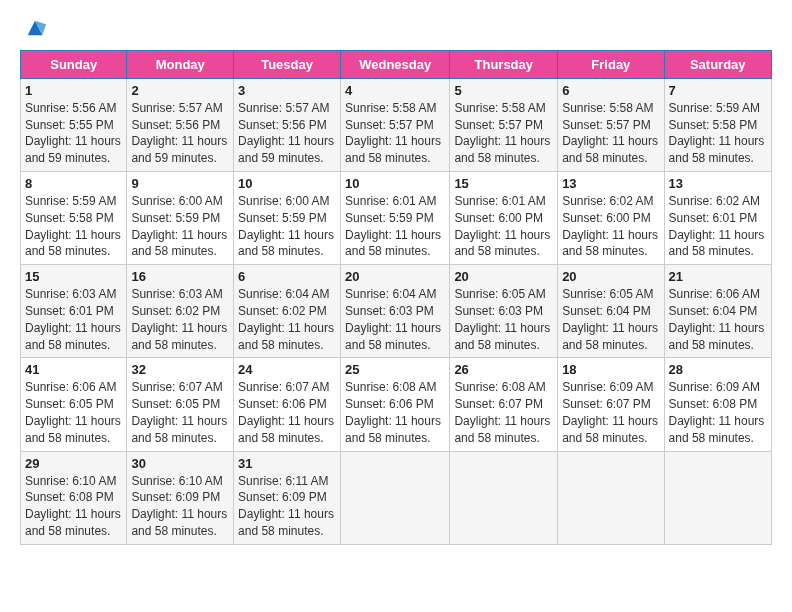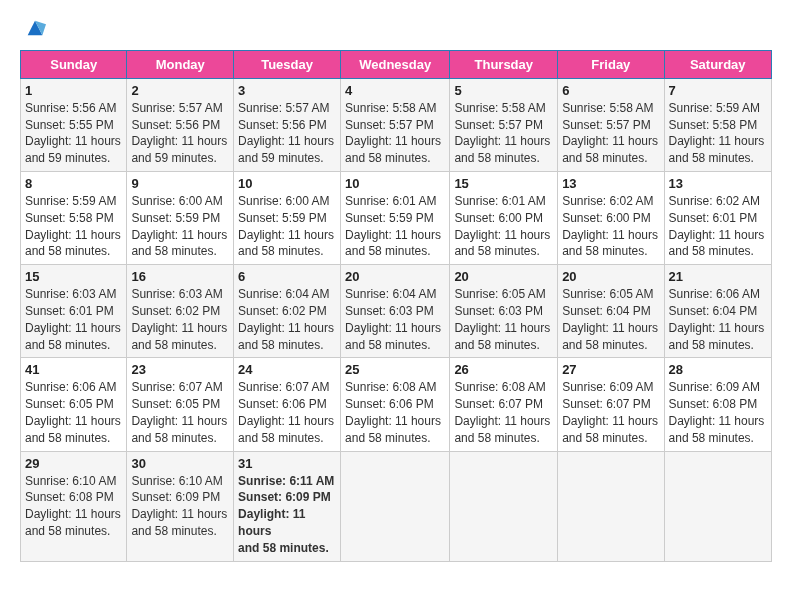--- a/index.html
+++ b/index.html
@@ -270,21 +270,21 @@
       </tr>
       <tr>
         <td>
           <span class="day-num">41</span>
           <div class="day-info" style="white-space: pre-line;">Sunrise: 6:06 AM
 Sunset: 6:05 PM
 Daylight: 11 hours
 and 58 minutes.</div>
         </td>
         <td>
-          <span class="day-num">23</span>
+          <span class="day-num">32</span>
           <div class="day-info" style="white-space: pre-line;">Sunrise: 6:07 AM
 Sunset: 6:05 PM
 Daylight: 11 hours
 and 58 minutes.</div>
         </td>
         <td>
           <span class="day-num">24</span>
           <div class="day-info" style="white-space: pre-line;">Sunrise: 6:07 AM
 Sunset: 6:06 PM
 Daylight: 11 hours
@@ -298,21 +298,21 @@
 and 58 minutes.</div>
         </td>
         <td>
           <span class="day-num">26</span>
           <div class="day-info" style="white-space: pre-line;">Sunrise: 6:08 AM
 Sunset: 6:07 PM
 Daylight: 11 hours
 and 58 minutes.</div>
         </td>
         <td>
-          <span class="day-num">27</span>
+          <span class="day-num">18</span>
           <div class="day-info" style="white-space: pre-line;">Sunrise: 6:09 AM
 Sunset: 6:07 PM
 Daylight: 11 hours
 and 58 minutes.</div>
         </td>
         <td>
           <span class="day-num">28</span>
           <div class="day-info" style="white-space: pre-line;">Sunrise: 6:09 AM
 Sunset: 6:08 PM
 Daylight: 11 hours
@@ -329,21 +329,21 @@
         </td>
         <td>
           <span class="day-num">30</span>
           <div class="day-info" style="white-space: pre-line;">Sunrise: 6:10 AM
 Sunset: 6:09 PM
 Daylight: 11 hours
 and 58 minutes.</div>
         </td>
         <td>
           <span class="day-num">31</span>
-          <div class="day-info" style="white-space: pre-line; font-weight: bold;">Sunrise: 6:11 AM
+          <div class="day-info" style="white-space: pre-line;">Sunrise: 6:11 AM
 Sunset: 6:09 PM
 Daylight: 11 hours
 and 58 minutes.</div>
         </td>
         <td></td>
         <td></td>
         <td></td>
         <td></td>
       </tr>
     </tbody>

